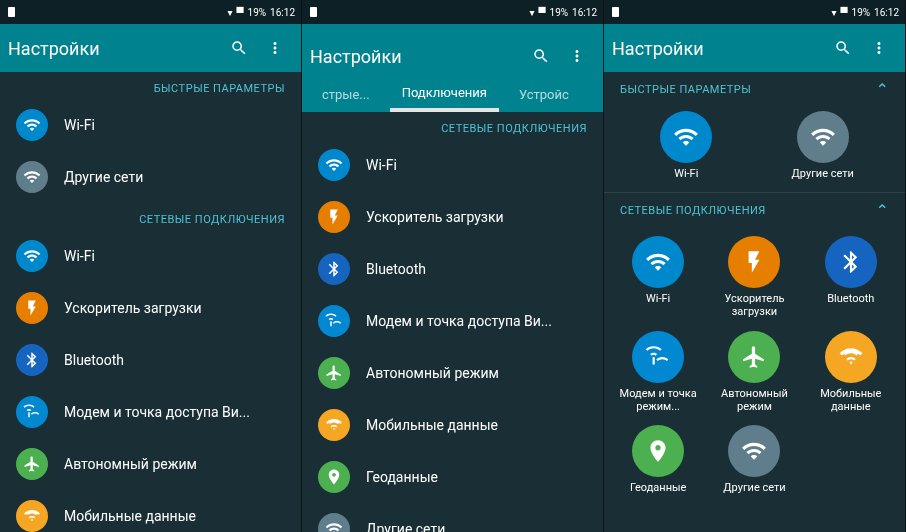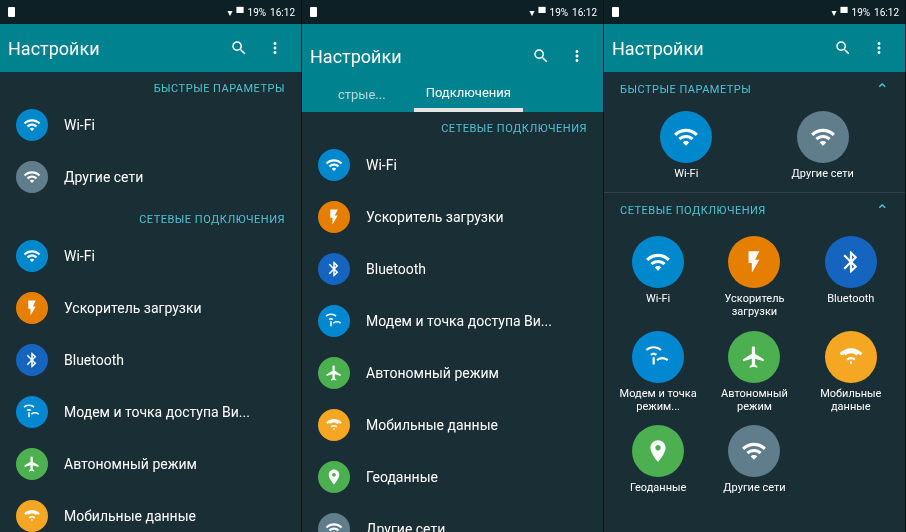--- a/index.html
+++ b/index.html
@@ -107,22 +107,22 @@
 
     
     .icon-wifi { background: #0088cc; }
 
     
     .tabs-bar {
       height: 40px;
       background: #00838f;
       display: flex;
       align-items: flex-end;
-      padding: 0 24px;
-      gap: 16px;
+      padding: 0 8px;
+      gap: 8px;
       flex-shrink: 0;
     }
     .tab {
       padding: 8px 12px;
       color: rgba(255,255,255,0.7);
       font-size: 13px;
       cursor: pointer;
       border-bottom: 2px solid transparent;
       white-space: nowrap;
     }
@@ -324,20 +324,21 @@
     <div class="header-icon">
       <svg viewBox="0 0 24 24">
           <path d="M12 8c1.1 0 2-.9 2-2s-.9-2-2-2-2 .9-2 2 .9 2 2 2zm0 2c-1.1 0-2 .9-2 2s.9 2 2 2 2-.9 2-2-.9-2-2-2zm0 6c-1.1 0-2 .9-2 2s.9 2 2 2 2-.9 2-2-.9-2-2-2z"></path>
         </svg>
     </div>
   </div>
 
   <div class="tabs-bar">
     <div class="tab">стрые...</div>
     <div class="tab active">Подключения</div>
+    <div class="tab">Устройс</div>
   </div>
 
   <div class="section-label">СЕТЕВЫЕ ПОДКЛЮЧЕНИЯ</div>
 
   <div class="list-item">
     <div class="list-item-icon icon-wifi">
       <svg viewBox="0 0 24 24">
           <path d="M1 9l2 2c4.97-4.97 13.03-4.97 18 0l2-2C16.93 2.93 7.08 2.93 1 9zm8 8l3 3 3-3c-1.65-1.66-4.34-1.66-6 0zm-4-4l2 2c2.76-2.76 7.24-2.76 10 0l2-2C15.14 9.14 8.87 9.14 5 13z"></path>
         </svg>
     </div>

